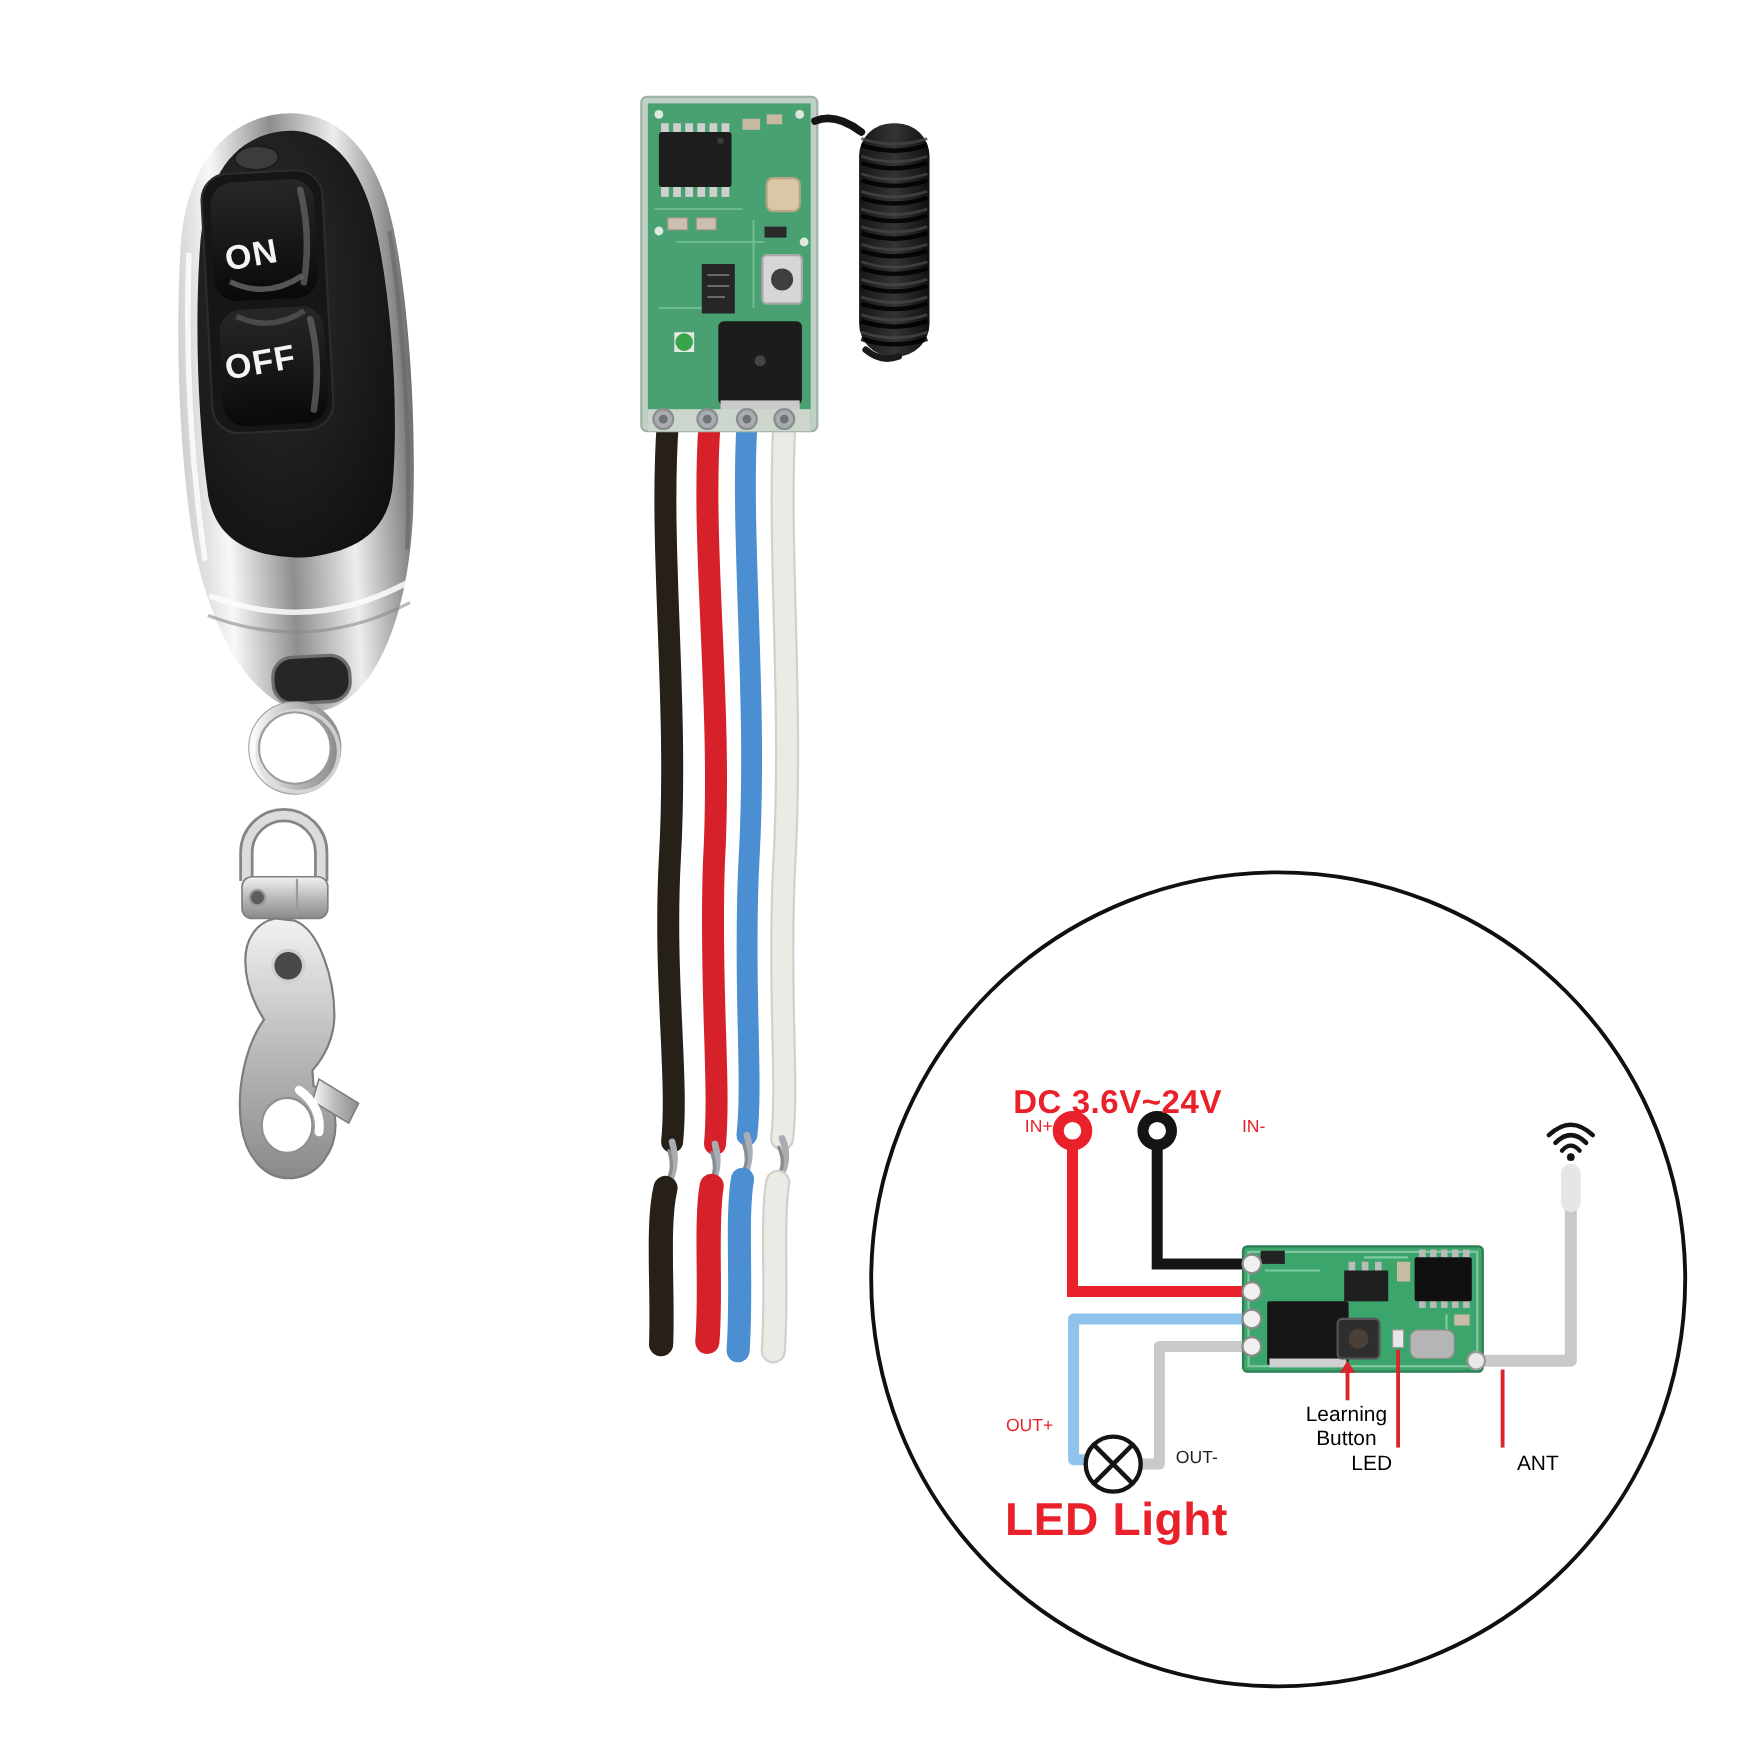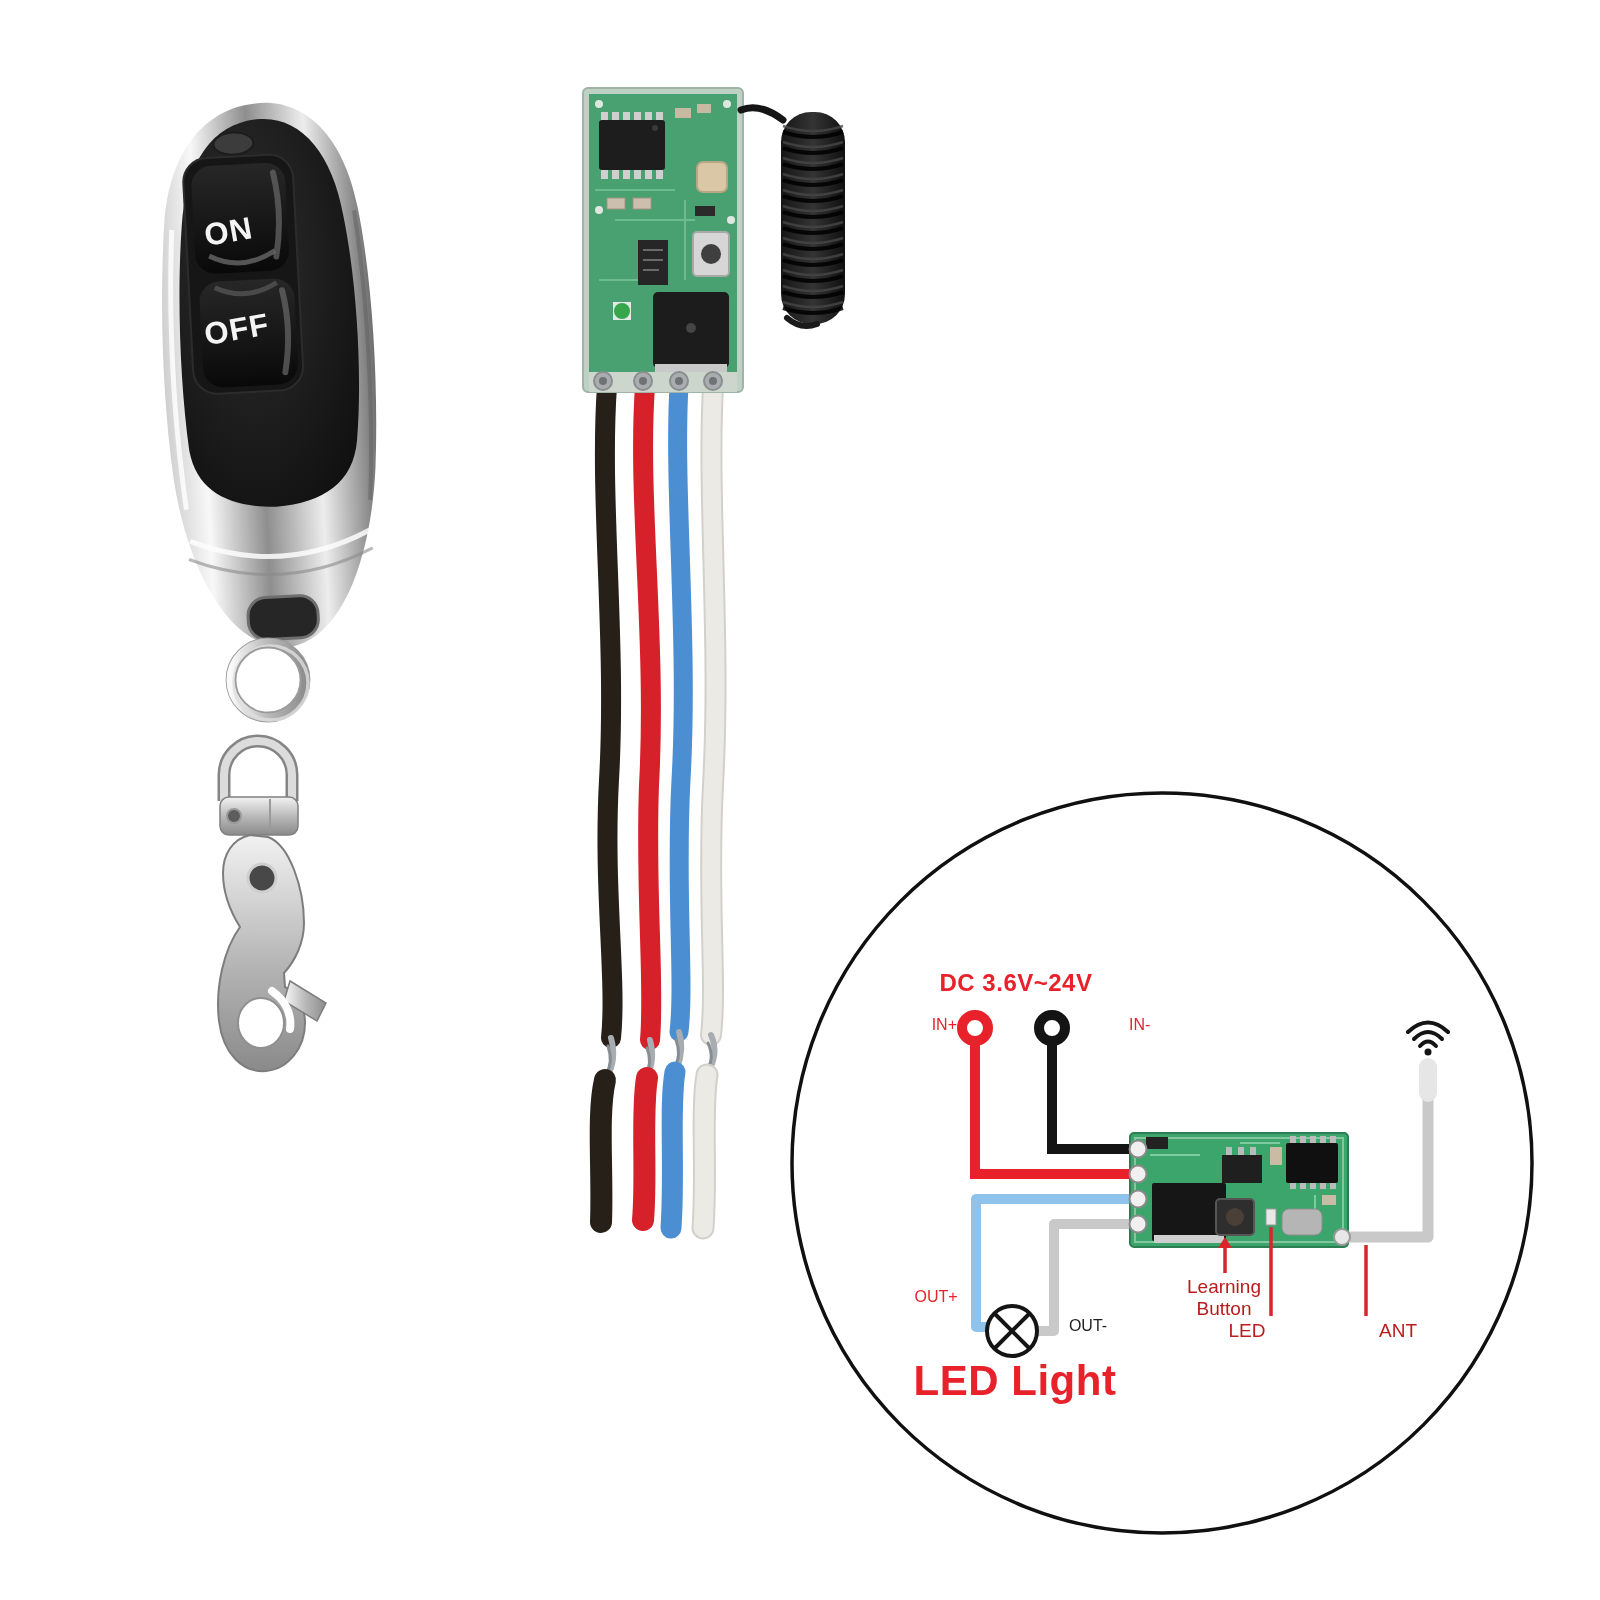--- a/index.html
+++ b/index.html
@@ -1,24 +1,24 @@
 <!DOCTYPE html>
 <html><head>
 <meta charset="utf-8">
 <style>
   html,body{margin:0;padding:0;width:1600px;height:1600px;background:#ffffff;overflow:hidden;
             font-family:"Liberation Sans", sans-serif;}
   .abs{position:absolute;}
   .dlabel{position:absolute;line-height:1.1;}
   .red-bold{color:#e8212a;font-weight:bold;}
-  .label-red{color:#b91c1c;}
+  .label-red{color:#000000;}
   .dark{color:#1f1f1f;margin-top:34px;}
   .t-center{text-align:center;}
   .t-right{text-align:right;}
-  .fs-title{font-size:24px;letter-spacing:.5px;}
+  .fs-title{font-size:30px;letter-spacing:.5px;margin-top:16px;}
   .fs-io{font-size:16px;font-weight:normal;}
   .fs-led{font-size:42px;letter-spacing:.5px;}
   .fs-small{font-size:19px;line-height:1.18;}
   svg text{font-family:"Liberation Sans", sans-serif;}
 </style>
 </head>
 <body>
 
 <svg class="abs" style="left:120px;top:85px" width="310" height="990" viewBox="0 0 310 990">
   <defs>

